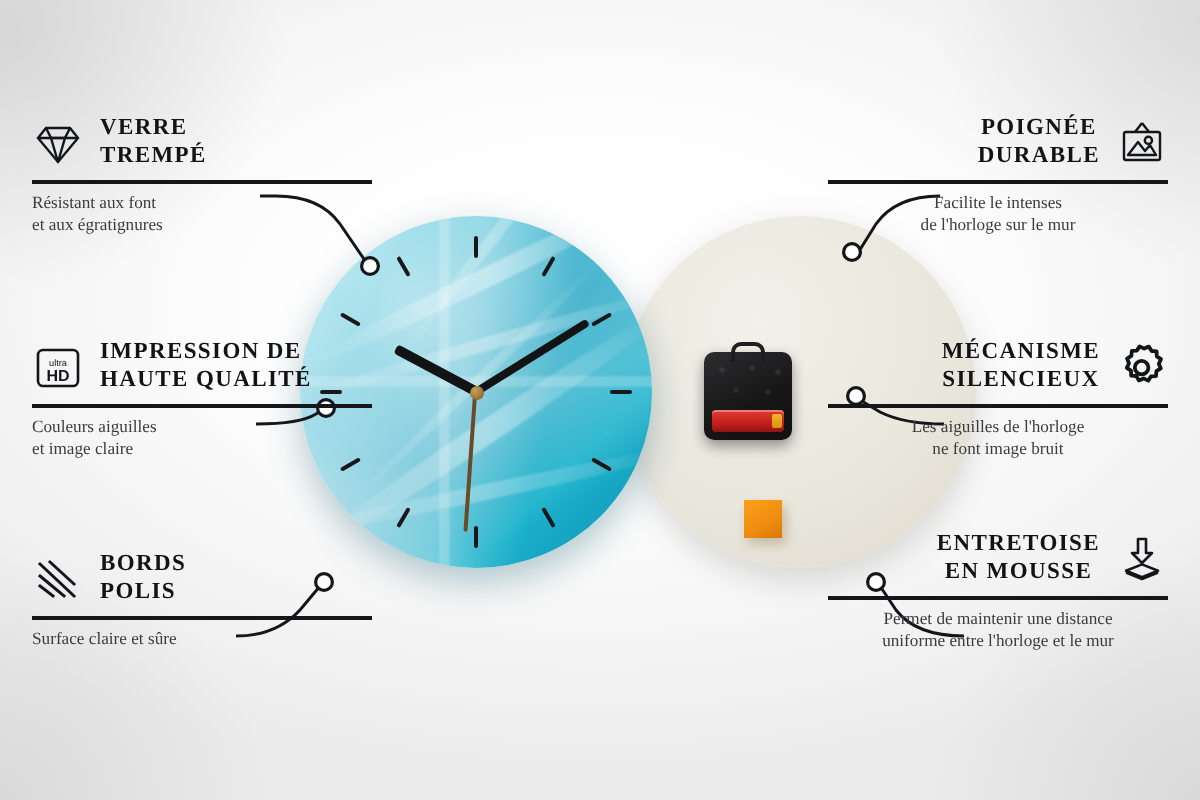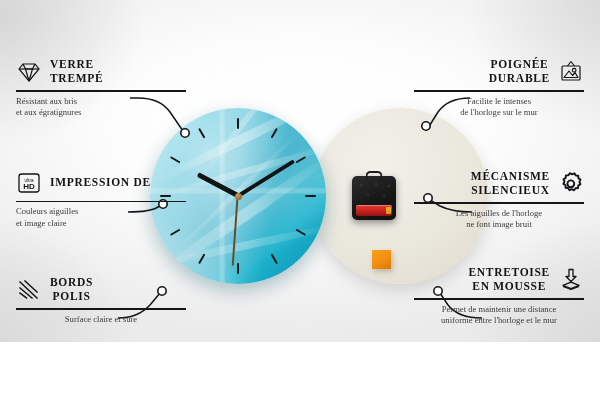--- a/index.html
+++ b/index.html
@@ -1,21 +1,21 @@
 <!DOCTYPE html>
 <html><head>
 <meta charset="utf-8">
 <style>
   html,body{margin:0;padding:0;}
   body{
     width:600px;height:400px;overflow:hidden;
     font-family:"Liberation Serif", serif;
     background:#ffffff;
   }
-  #stage{position:relative;width:600px;height:342px;overflow:hidden;
+  #stage{position:relative;width:600px;height:400px;overflow:hidden;
     background:
       radial-gradient(ellipse 70% 60% at 50% 38%, #ffffff 0%, #fdfdfd 42%, #f4f4f4 72%, #ebebeb 100%);
   }
   .corner-shade{position:absolute;width:210px;height:190px;pointer-events:none;}
   .cs-tl{left:-60px;top:-40px;background:radial-gradient(ellipse at 30% 30%, rgba(195,195,195,.55), rgba(255,255,255,0) 68%);}
   .cs-tr{right:-70px;top:-50px;background:radial-gradient(ellipse at 70% 30%, rgba(200,200,200,.50), rgba(255,255,255,0) 68%);}
   .cs-bl{left:-70px;bottom:-60px;background:radial-gradient(ellipse at 30% 70%, rgba(198,198,198,.50), rgba(255,255,255,0) 68%);}
   .cs-br{right:-70px;bottom:-60px;background:radial-gradient(ellipse at 70% 70%, rgba(198,198,198,.50), rgba(255,255,255,0) 68%);}
 
   
@@ -88,21 +88,21 @@
   .c-right .head{justify-content:flex-end;}
   .title{font-family:"Liberation Serif",serif;font-weight:700;font-size:11.5px;letter-spacing:.7px;
     color:#131314;line-height:1.18;text-transform:uppercase;}
   .rule{height:1.4px;background:#15161a;margin:5px 0 4px;}
   .desc{font-family:"Liberation Serif",serif;font-size:8.6px;line-height:1.32;color:#3a3b3d;}
   .ico{width:26px;height:26px;flex:0 0 26px;color:#141518;}
   .ico svg{display:block;width:26px;height:26px;}
 
   .p1{left:16px;top:58px;}
   .p2{left:16px;top:170px;}
-  .p3{left:16px;top:276px;text-align:center;}
+  .p3{left:16px;top:276px;}
   .p4{left:414px;top:58px;}
   .p5{left:414px;top:170px;}
   .p6{left:414px;top:266px;}
 
   #lines{position:absolute;inset:0;pointer-events:none;}
 </style>
 </head>
 <body>
 
 <div id="stage">
@@ -202,36 +202,37 @@
         </g>
           </svg>
       </span>
       <div class="title">
         <div>VERRE</div>
         <div>TREMPÉ</div>
       </div>
     </div>
     <div class="rule"></div>
     <div class="desc">
-      <div>Résistant aux bris</div>
+      <div>Résistant aux font</div>
       <div>et aux égratignures</div>
     </div>
   </div>
 
   <div class="callout c-left p2">
     <div class="head">
       <span class="ico">
         <svg viewBox="0 0 26 26">
           <rect x="3" y="4" width="20" height="18" rx="2.5" fill="none" stroke="currentColor" stroke-width="1.3"></rect>
           <text x="13" y="12" font-family="Liberation Sans, sans-serif" font-size="4.6" text-anchor="middle" fill="currentColor">ultra</text>
           <text x="13" y="19.4" font-family="Liberation Sans, sans-serif" font-size="8" font-weight="bold" text-anchor="middle" fill="currentColor">HD</text>
         </svg>
       </span>
       <div class="title">
         <div>IMPRESSION DE</div>
+        <div>HAUTE QUALITÉ</div>
       </div>
     </div>
     <div class="rule"></div>
     <div class="desc">
       <div>Couleurs aiguilles</div>
       <div>et image claire</div>
     </div>
   </div>
 
   <div class="callout c-left p3">

